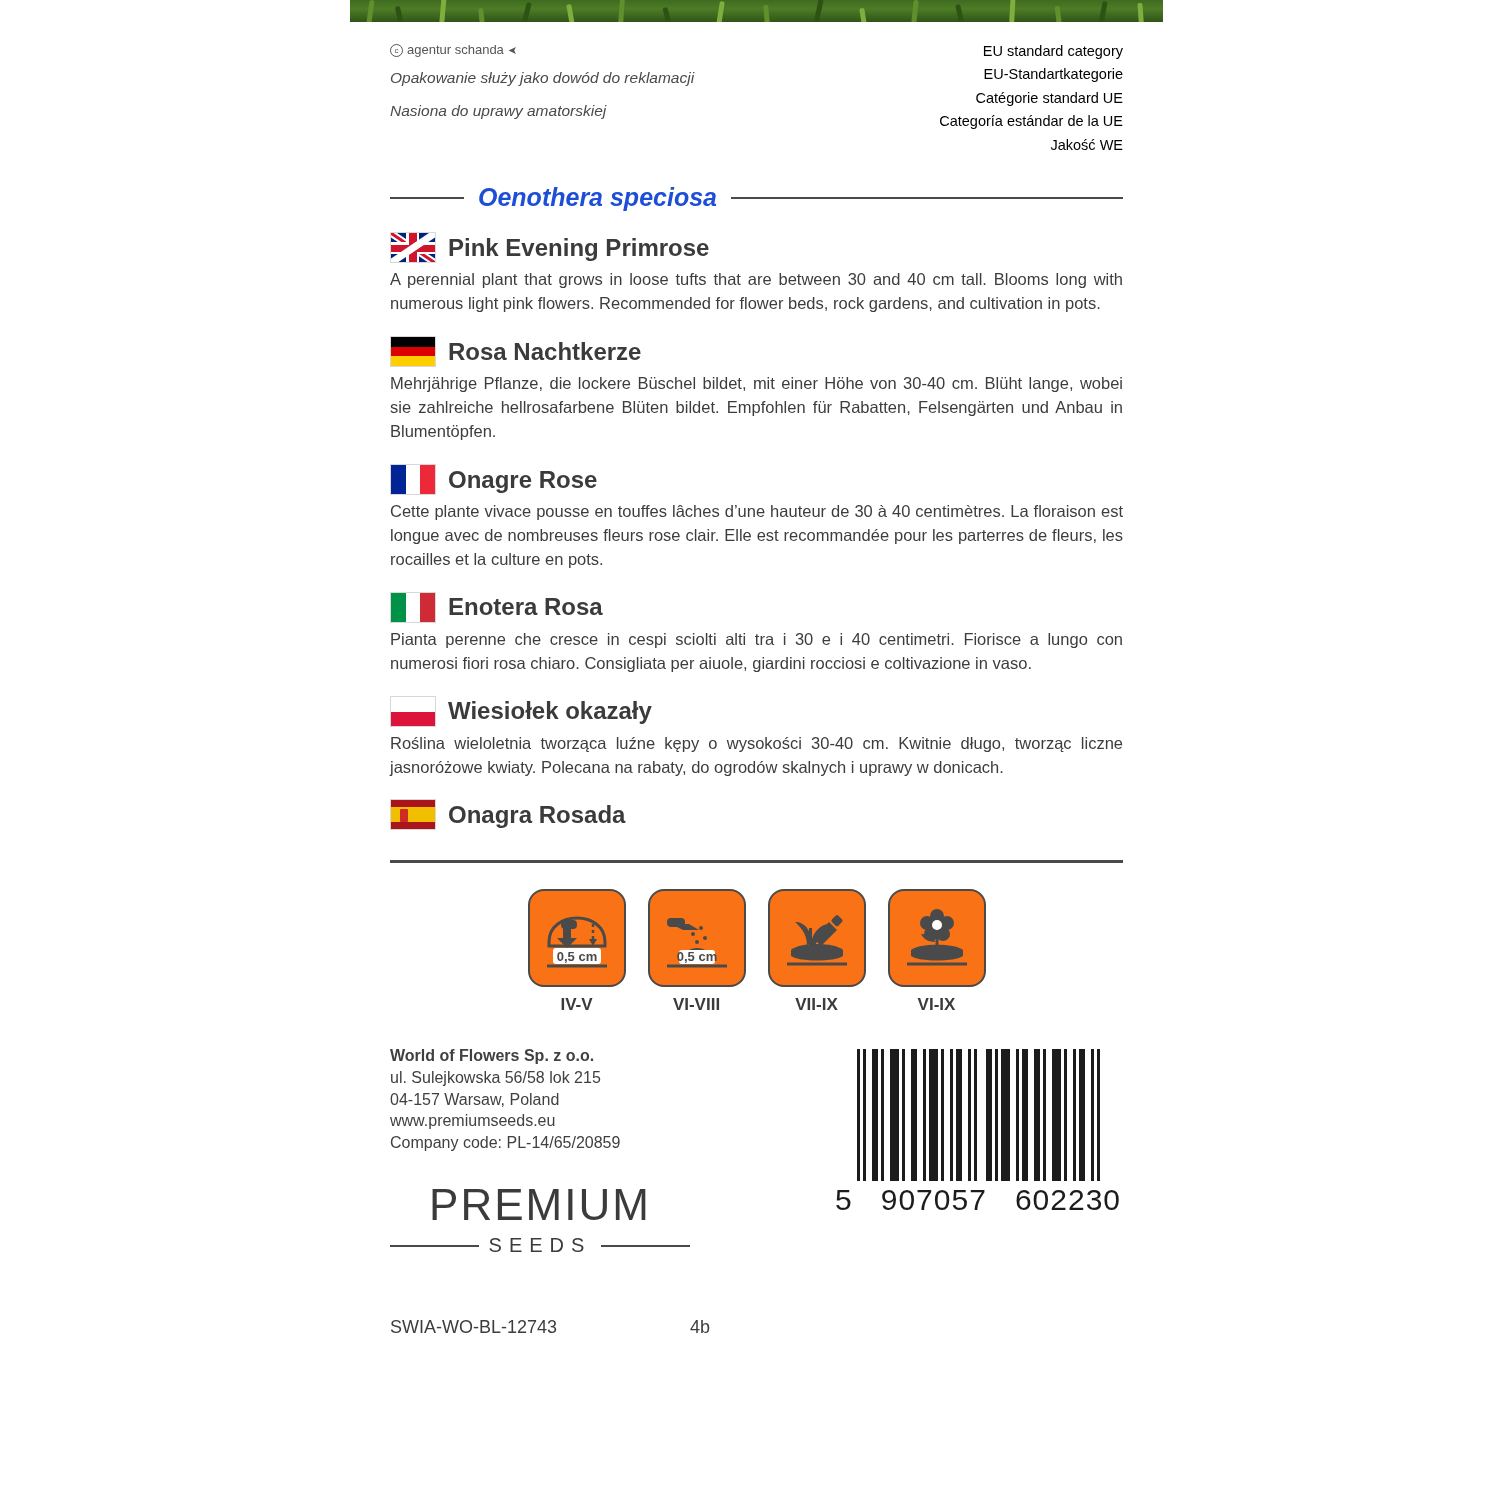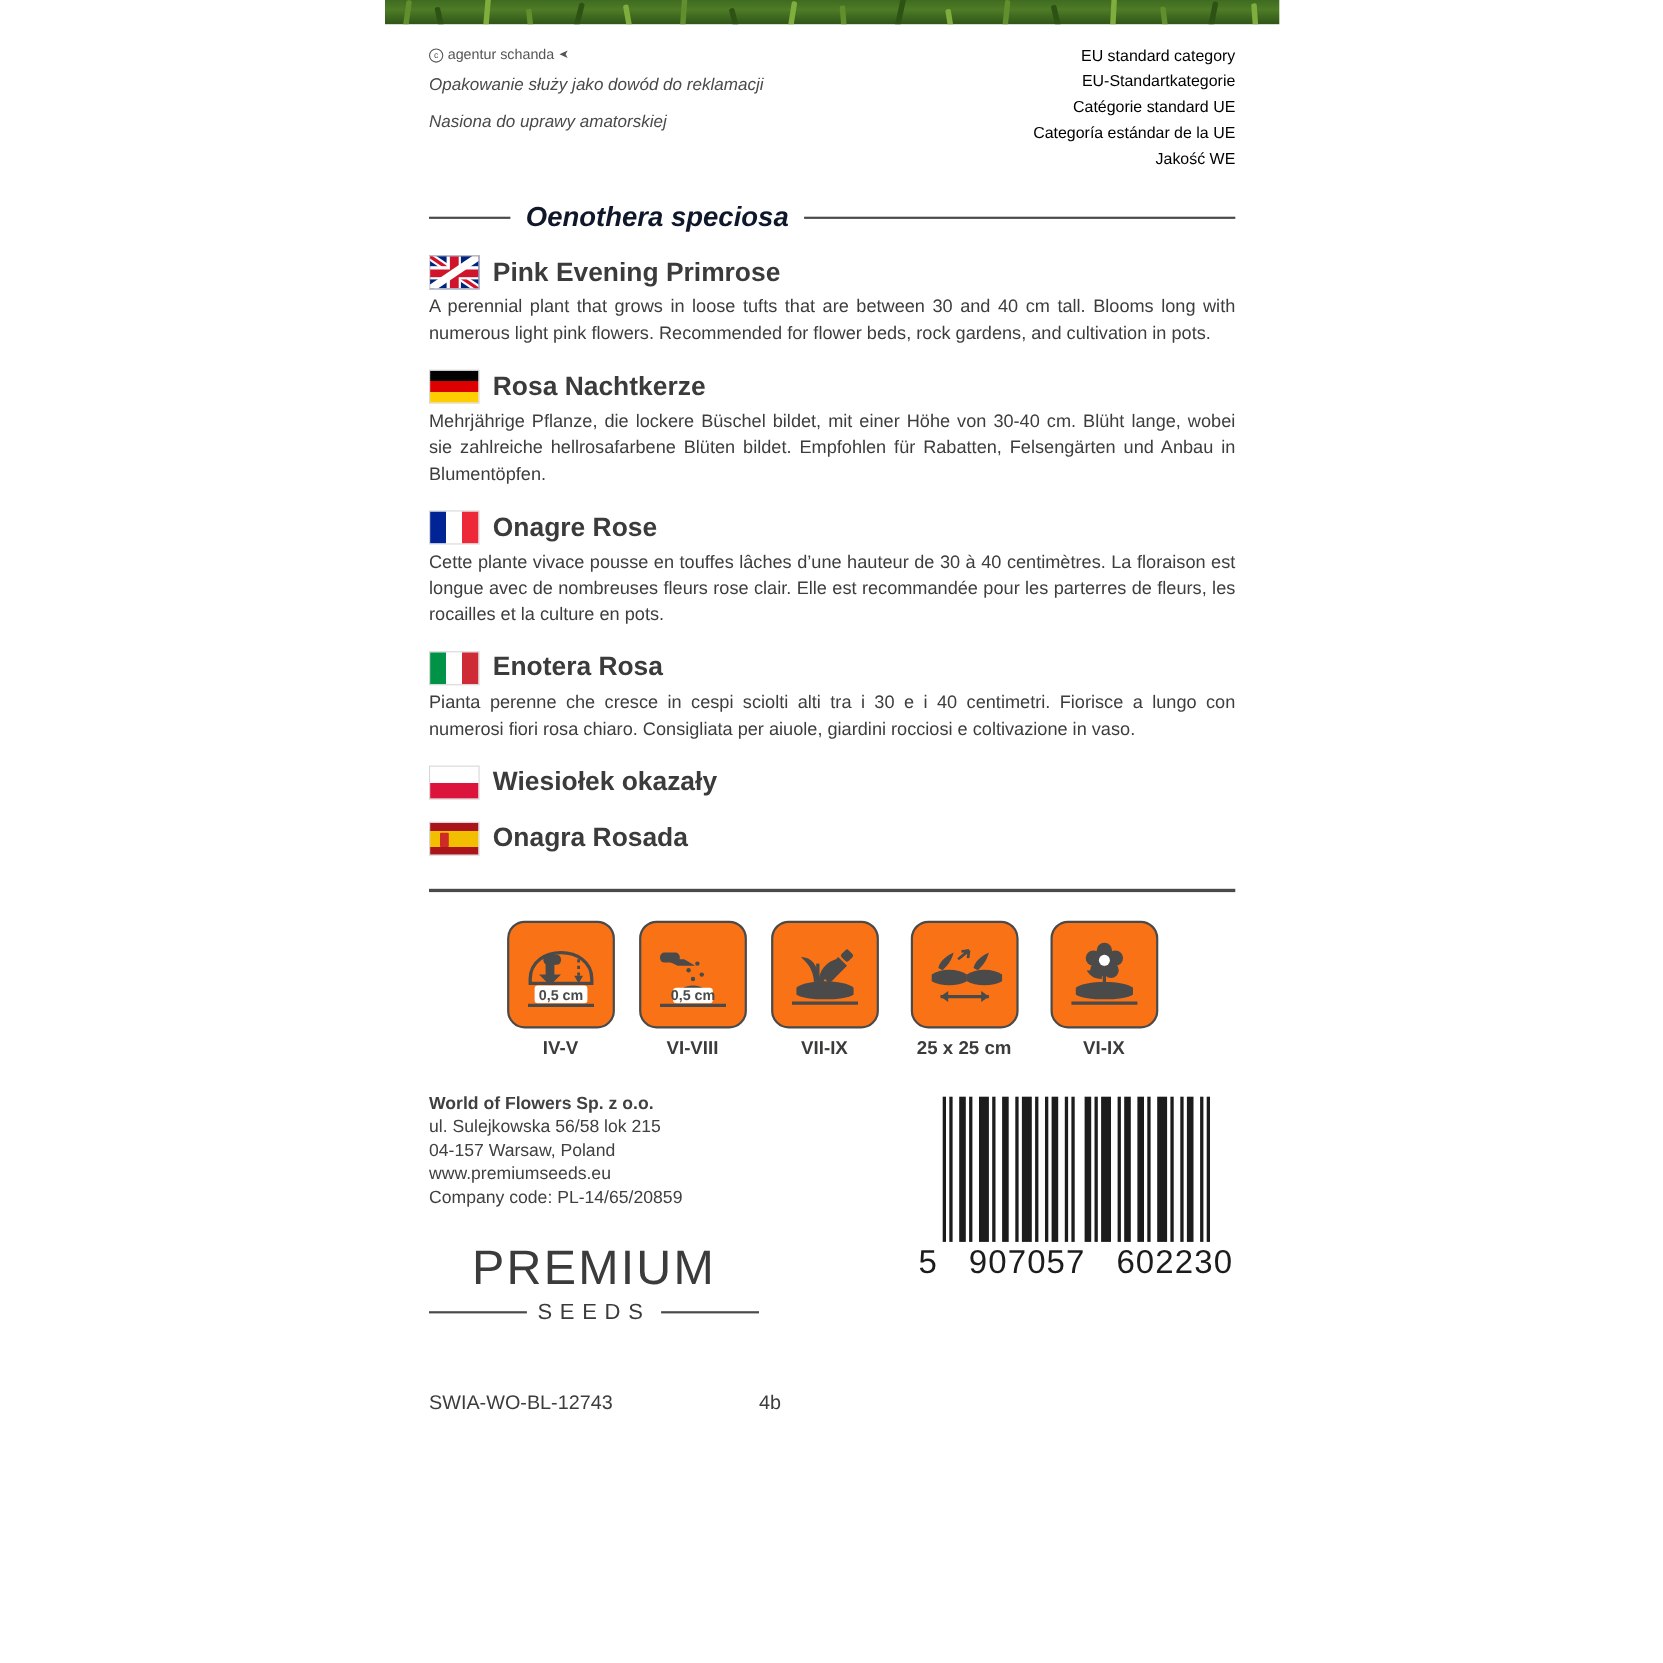--- a/index.html
+++ b/index.html
@@ -101,21 +101,21 @@
   .latin-row .rule {
     flex: 1 1 auto;
     height: 2px;
     background: #4a4a4a;
   }
   .latin-row .rule.short { flex: 0 0 74px; }
   .latin-name {
     font-style: italic;
     font-weight: bold;
     font-size: 25px;
-    color: #0f172a;
+    color: #1d4ed8;
     white-space: nowrap;
   }
 
   
   .lang-block { margin-top: 20px; }
   .lang-head {
     display: flex;
     align-items: center;
     gap: 12px;
   }
@@ -373,20 +373,21 @@
         <div class="lang-title">Enotera Rosa</div>
       </div>
       <div class="lang-text">Pianta perenne che cresce in cespi sciolti alti tra i 30 e i 40 centimetri. Fiorisce a lungo con numerosi fiori rosa chiaro. Consigliata per aiuole, giardini rocciosi e coltivazione in vaso.</div>
     </div>
 
     <div class="lang-block">
       <div class="lang-head">
         <div class="flag flag-pl"></div>
         <div class="lang-title">Wiesiołek okazały</div>
       </div>
+      <div class="lang-text">Roślina wieloletnia tworząca luźne kępy o wysokości 30-40 cm. Kwitnie długo, tworząc liczne jasnoróżowe kwiaty. Polecana na rabaty, do ogrodów skalnych i uprawy w donicach.</div>
     </div>
 
     <div class="lang-block">
       <div class="lang-head">
         <div class="flag flag-es">
             <span class="coat"></span>
           </div>
         <div class="lang-title">Onagra Rosada</div>
       </div>
     </div>
@@ -437,35 +438,20 @@
             <rect x="32" y="30" width="3" height="20" fill="#4a4a4a"></rect>
             <path d="M52 24 l8 8 l-16 16 l-8 -8 z" fill="#4a4a4a"></path>
             <rect x="56" y="18" width="9" height="9" rx="2" fill="#4a4a4a" transform="rotate(45 60 22)"></rect>
             <path d="M14 52 C22 44 58 44 66 52 L66 58 C58 64 22 64 14 58 Z" fill="#4a4a4a"></path>
             <path d="M10 66 L70 66" stroke="#4a4a4a" stroke-width="3"></path>
           </svg>
         </div>
         <div class="cap">VII-IX</div>
       </div>
 
-      <div class="picto wide">
-        <div class="box">
-          <svg width="80" height="80" viewBox="0 0 80 80">
-            <path d="M16 34 C18 26 26 22 30 20 C28 28 24 32 20 36 Z" fill="#4a4a4a"></path>
-            <path d="M48 34 C50 26 58 22 62 20 C60 28 56 32 52 36 Z" fill="#4a4a4a"></path>
-            <path d="M34 26 l10 -8 M44 18 l-1 7 M44 18 l-7 1" stroke="#4a4a4a" stroke-width="2.5" fill="none"></path>
-            <path d="M10 40 C18 34 34 34 42 40 L42 46 C34 51 18 51 10 46 Z" fill="#4a4a4a"></path>
-            <path d="M42 40 C50 34 66 34 74 40 L74 46 C66 51 50 51 42 46 Z" fill="#4a4a4a"></path>
-            <path d="M18 60 h44" stroke="#4a4a4a" stroke-width="3"></path>
-            <path d="M18 60 l7 -5 v10 z" fill="#4a4a4a"></path>
-            <path d="M62 60 l-7 -5 v10 z" fill="#4a4a4a"></path>
-          </svg>
-        </div>
-        <div class="cap">25 x 25 cm</div>
-      </div>
 
       <div class="picto">
         <div class="box">
           <svg width="80" height="80" viewBox="0 0 80 80">
             <g fill="#4a4a4a">
               <circle cx="40" cy="18" r="7"></circle>
               <circle cx="30" cy="25" r="7"></circle>
               <circle cx="50" cy="25" r="7"></circle>
               <circle cx="34" cy="36" r="7"></circle>
               <circle cx="46" cy="36" r="7"></circle>

